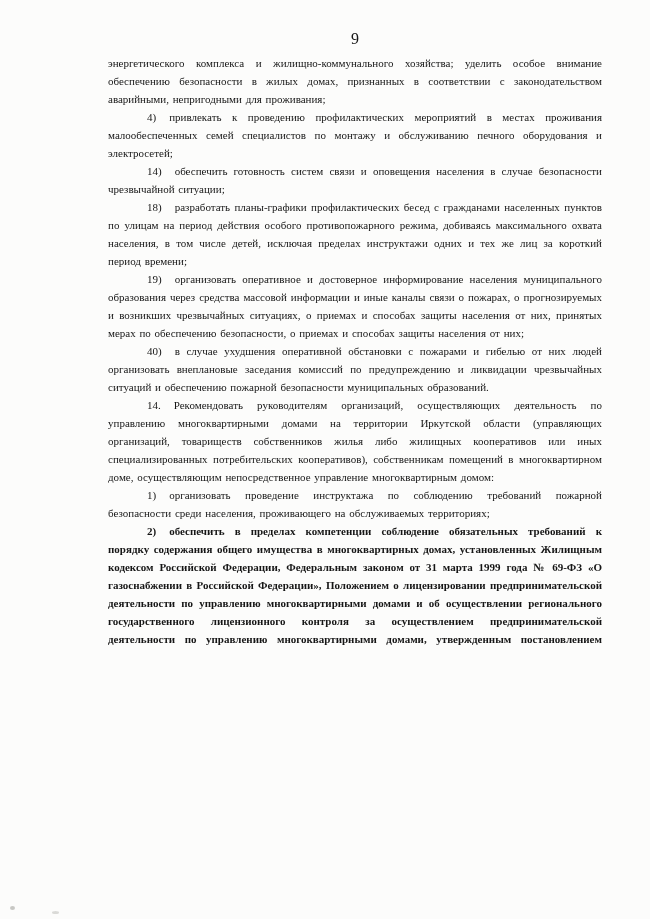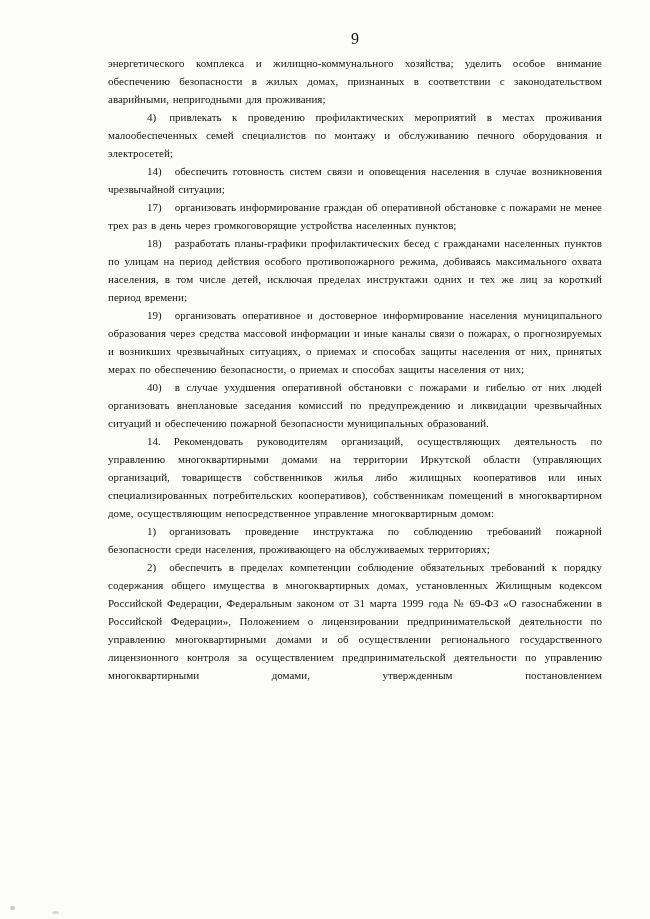--- a/index.html
+++ b/index.html
@@ -35,20 +35,21 @@
     line-height: 18px;
     text-align: justify;
     text-indent: 39px;
     word-spacing: 1px;
   }
   p.para.no-indent {
     text-indent: 0;
   }
   p.para.continued {
     text-align-last: justify;
+    font-weight: bold;
   }
   .num {
     display: inline;
     padding-right: 13px;
     white-space: pre;
   }
   .scan-speck {
     position: absolute;
     background: #9a9a96;
     border-radius: 50%;
@@ -61,23 +62,22 @@
 <body>
 
 <div class="page">
   <div class="content">
     <div class="page-number">9</div>
     <div id="document-body">
   <p class="para no-indent"><span>энергетического комплекса и жилищно-коммунального хозяйства; уделить особое внимание обеспечению безопасности в жилых домах, признанных в соответствии с законодательством аварийными, непригодными для проживания;</span></p>
 
   <p class="para"><span class="num">4)</span><span>привлекать к проведению профилактических мероприятий в местах проживания малообеспеченных семей специалистов по монтажу и обслуживанию печного оборудования и электросетей;</span></p>
 
-  <p class="para"><span class="num">14)</span><span>обеспечить готовность систем связи и оповещения населения в случае возникновения чрезвычайной ситуации;</span></p>
+  <p class="para"><span class="num">14)</span><span>обеспечить готовность систем связи и оповещения населения в случае безопасности чрезвычайной ситуации;</span></p>
 
-  <p class="para"><span class="num">17)</span><span>организовать информирование граждан об оперативной обстановке с пожарами не менее трех раз в день через громкоговорящие устройства населенных пунктов;</span></p>
 
   <p class="para"><span class="num">18)</span><span>разработать планы-графики профилактических бесед с гражданами населенных пунктов по улицам на период действия особого противопожарного режима, добиваясь максимального охвата населения, в том числе детей, исключая пределах инструктажи одних и тех же лиц за короткий период времени;</span></p>
 
   <p class="para"><span class="num">19)</span><span>организовать оперативное и достоверное информирование населения муниципального образования через средства массовой информации и иные каналы связи о пожарах, о прогнозируемых и возникших чрезвычайных ситуациях, о приемах и способах защиты населения от них, принятых мерах по обеспечению безопасности, о приемах и способах защиты населения от них;</span></p>
 
   <p class="para"><span class="num">40)</span><span>в случае ухудшения оперативной обстановки с пожарами и гибелью от них людей организовать внеплановые заседания комиссий по предупреждению и ликвидации чрезвычайных ситуаций и обеспечению пожарной безопасности муниципальных образований.</span></p>
 
   <p class="para"><span class="num">14.</span><span>Рекомендовать руководителям организаций, осуществляющих деятельность по управлению многоквартирными домами на территории Иркутской области (управляющих организаций, товариществ собственников жилья либо жилищных кооперативов или иных специализированных потребительских кооперативов), собственникам помещений в многоквартирном доме, осуществляющим непосредственное управление многоквартирным домом:</span></p>
 
   <p class="para"><span class="num">1)</span><span>организовать проведение инструктажа по соблюдению требований пожарной безопасности среди населения, проживающего на обслуживаемых территориях;</span></p>

